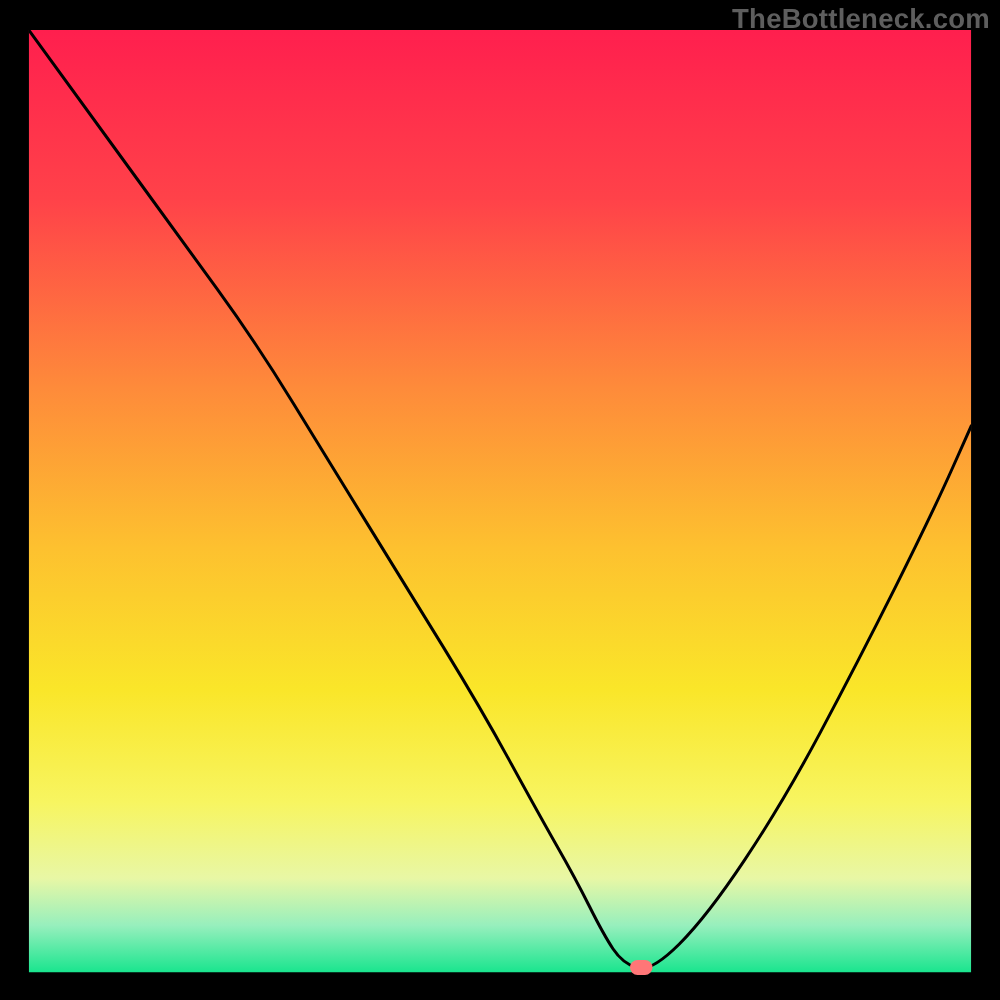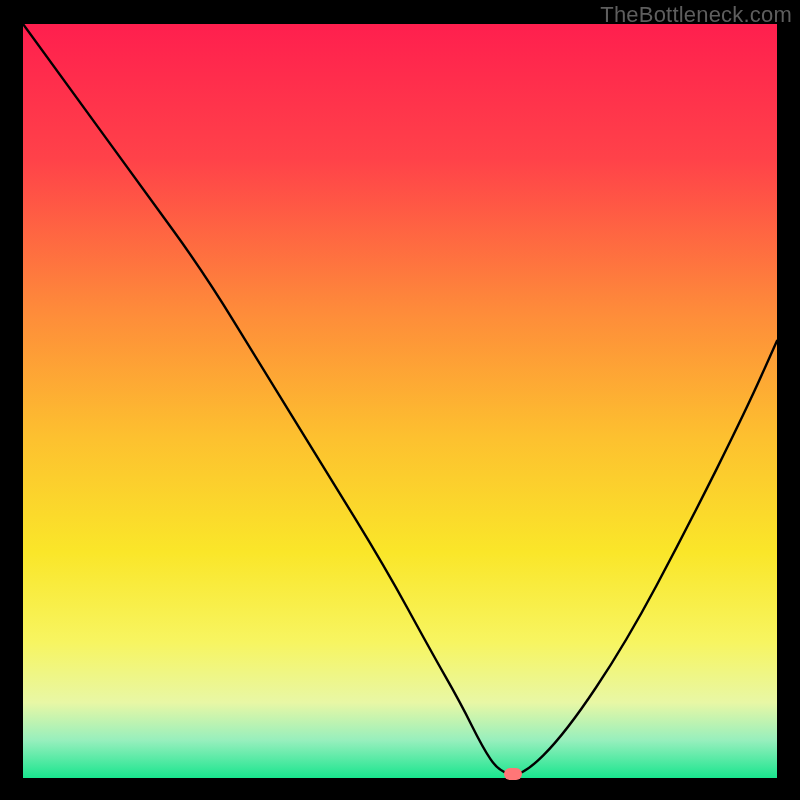--- a/index.html
+++ b/index.html
@@ -16,21 +16,21 @@
     width: 800px;
     height: 800px;
     background: #000;
   }
   .watermark {
     position: absolute;
     top: 2px;
     right: 8px;
     color: #5e5e5e;
     font-size: 22px;
-    font-weight: 400;
+    font-weight: 700;
     letter-spacing: 0.2px;
     z-index: 5;
   }
   .plot-wrap {
     position: absolute;
     left: 23px;
     top: 24px;
     width: 754px;
     height: 754px;
     background: #000;

